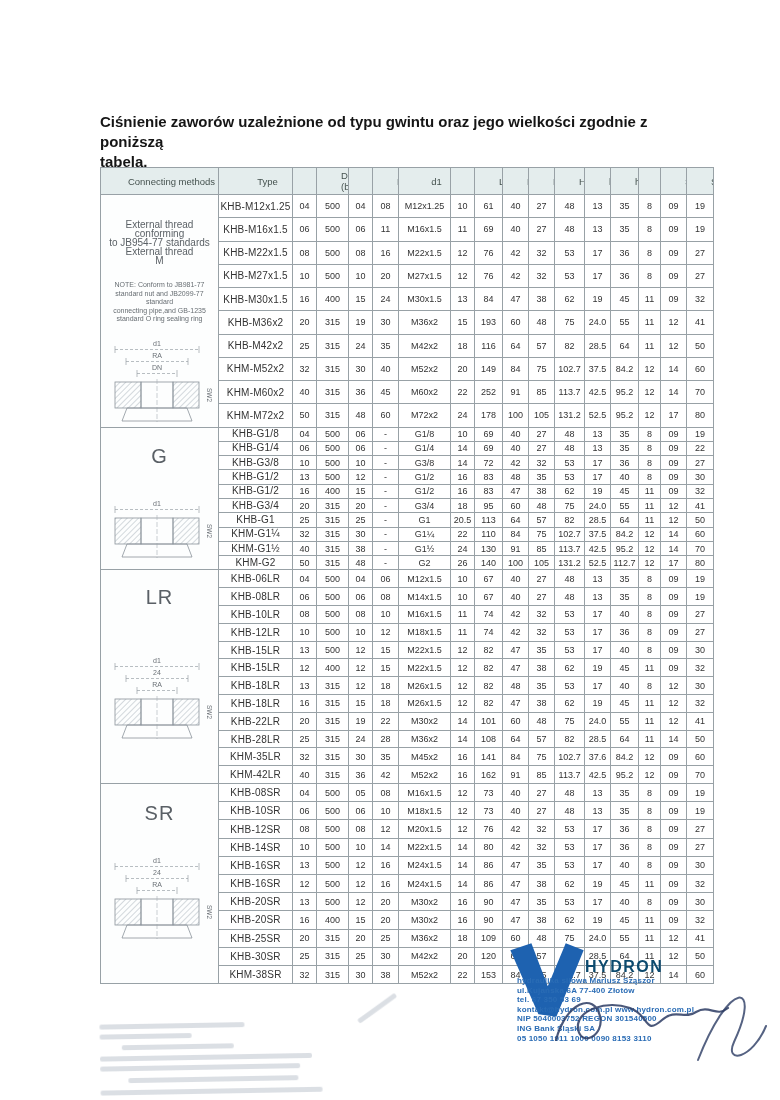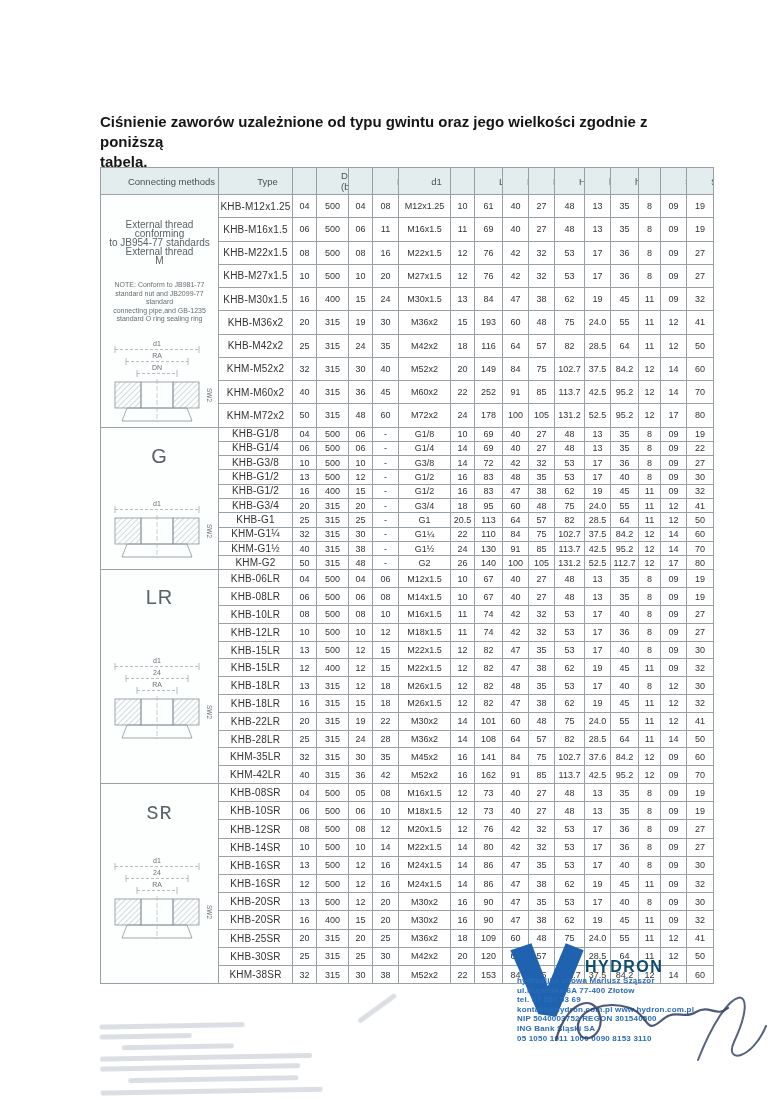--- a/index.html
+++ b/index.html
@@ -30,21 +30,21 @@
   tr.sec-lr td{height:16.8px;}
   tr.sec-sr td{height:17.2px;}
   .method-cell{
     vertical-align:top;background:#fdfefe;font-size:7.5px;color:#5a6066;
   }
   .m-text{margin-top:25px;line-height:9px;font-size:10px;color:#5b6166;}
   .m-note{margin-top:16px;line-height:8.5px;font-size:7px;color:#676d72;}
   .sec-label{font-size:20px;color:#5a6066;letter-spacing:1px;}
   .method-g .sec-label{margin-top:22px;}
   .method-lr .sec-label{margin-top:16px;}
-  .method-sr .sec-label{margin-top:18px;font-family:Liberation Mono, monospace;}
+  .method-sr .sec-label{margin-top:18px;}
   .diagram-wrap{margin-top:14px;}
   .method-g .diagram-wrap{margin-top:36px;}
   .method-lr .diagram-wrap{margin-top:46px;}
   .method-sr .diagram-wrap{margin-top:30px;}
 
   
   .stamp{position:absolute;left:505px;top:930px;width:265px;}
   .vlogo{position:absolute;left:3px;top:6px;width:78px;height:88px;}
   .brand{
     position:absolute;left:80px;top:28px;font-size:16px;font-weight:bold;

